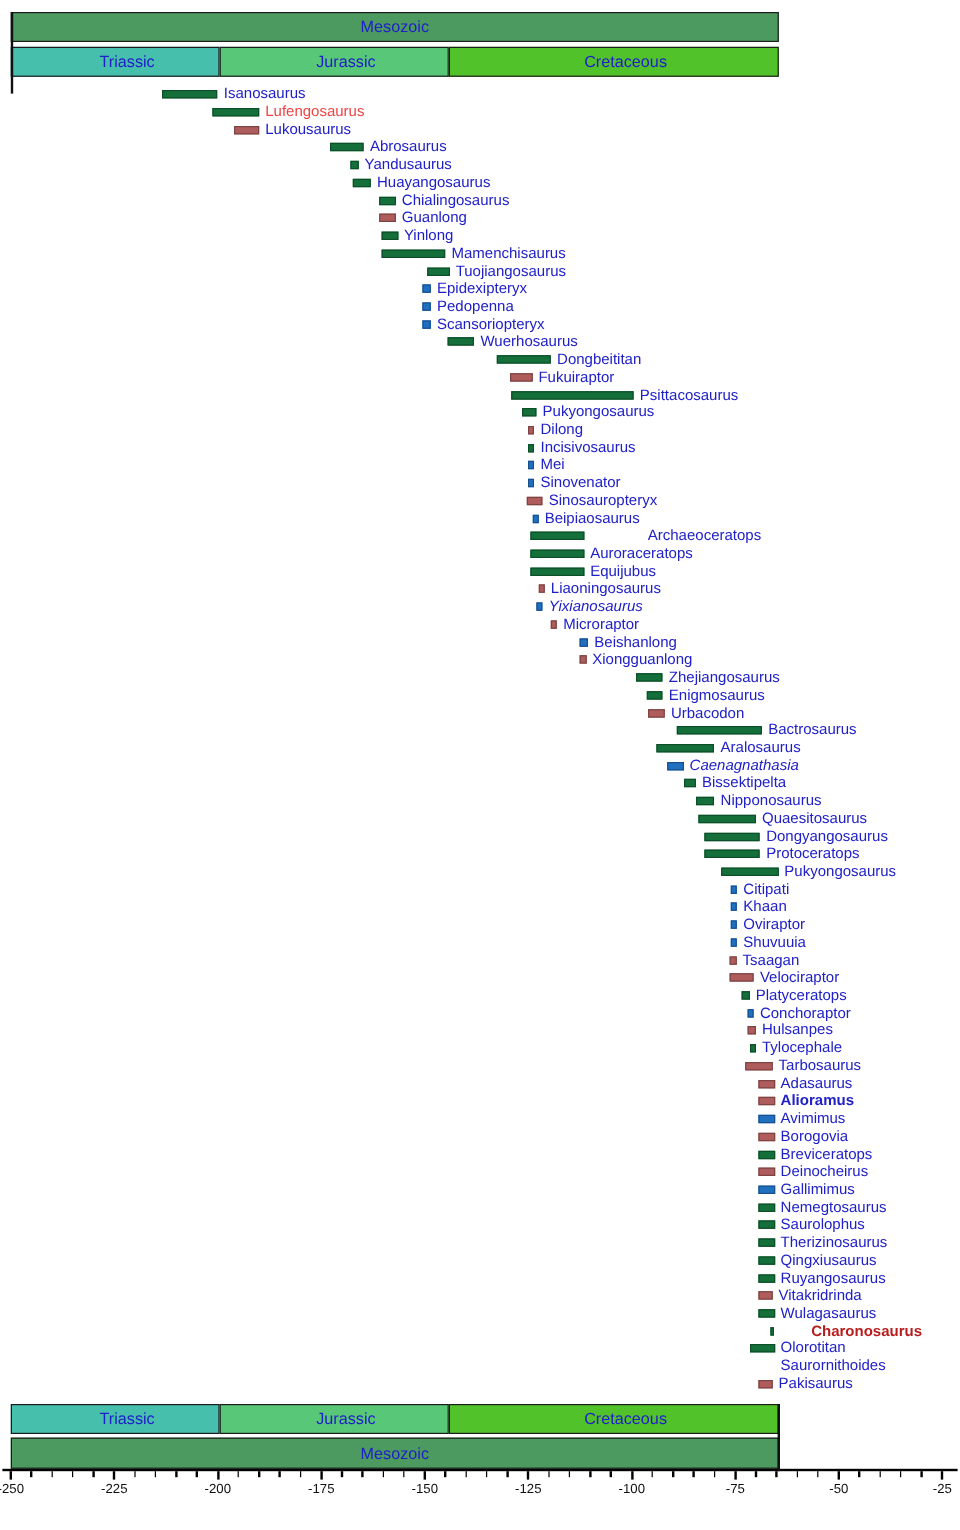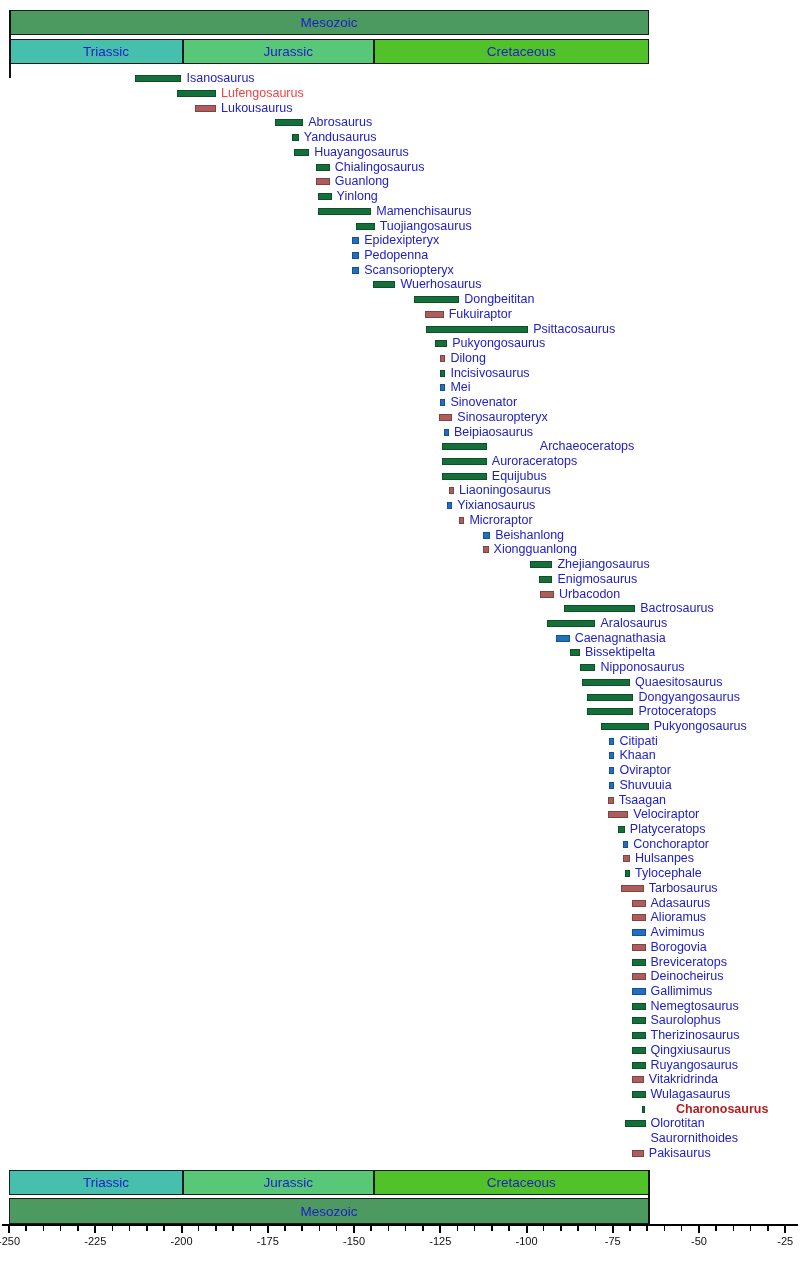--- a/index.html
+++ b/index.html
@@ -147,21 +147,21 @@
         <a class="tlabel" style="left: 491.825px; color: rgb(32, 32, 200);">Auroraceratops</a>
       </div>
       <div class="trow" style="top: 468.74px; left: 0px; width: 800px;">
         <div class="tbar" style="left: 441.975px; width: 44.85px; background: rgb(21, 111, 58); border: 1px solid rgb(12, 79, 40);"></div>
         <a class="tlabel" style="left: 491.825px; color: rgb(32, 32, 200);">Equijubus</a>
       </div>
       <div class="trow" style="top: 483.46px; left: 0px; width: 800px;">
         <div class="tbar" style="left: 448.875px; width: 5.175px; background: rgb(174, 92, 92); border: 1px solid rgb(125, 68, 68);"></div>
         <a class="tlabel" style="left: 459.05px; color: rgb(32, 32, 200);">Liaoningosaurus</a>
       </div>
-      <div class="trow" style="top: 498.18px; left: 0px; width: 800px;">
+      <div class="trow" style="top: 498.18px; left: 0px; width: 800px; font-style: italic;">
         <div class="tbar" style="left: 447.15px; width: 5.175px; background: rgb(32, 112, 192); border: 1px solid rgb(23, 79, 143);"></div>
         <a class="tlabel" style="left: 457.325px; color: rgb(32, 32, 200);">Yixianosaurus</a>
       </div>
       <div class="trow" style="top: 512.9px; left: 0px; width: 800px;">
         <div class="tbar" style="left: 459.225px; width: 5.175px; background: rgb(174, 92, 92); border: 1px solid rgb(125, 68, 68);"></div>
         <a class="tlabel" style="left: 469.4px; color: rgb(32, 32, 200);">Microraptor</a>
       </div>
       <div class="trow" style="top: 527.62px; left: 0px; width: 800px;">
         <div class="tbar" style="left: 483.375px; width: 6.9px; background: rgb(32, 112, 192); border: 1px solid rgb(23, 79, 143);"></div>
         <a class="tlabel" style="left: 495.275px; color: rgb(32, 32, 200);">Beishanlong</a>
@@ -185,21 +185,21 @@
       <div class="trow" style="top: 601.22px; left: 0px; width: 800px;">
         <div class="tbar" style="left: 564.45px; width: 70.725px; background: rgb(21, 111, 58); border: 1px solid rgb(12, 79, 40);"></div>
         <a class="tlabel" style="left: 640.175px; color: rgb(32, 32, 200);">Bactrosaurus</a>
       </div>
       <div class="trow" style="top: 615.94px; left: 0px; width: 800px;">
         <div class="tbar" style="left: 547.2px; width: 48.3px; background: rgb(21, 111, 58); border: 1px solid rgb(12, 79, 40);"></div>
         <a class="tlabel" style="left: 600.5px; color: rgb(32, 32, 200);">Aralosaurus</a>
       </div>
       <div class="trow" style="top: 630.66px; left: 0px; width: 800px;">
         <div class="tbar" style="left: 555.825px; width: 13.8px; background: rgb(32, 112, 192); border: 1px solid rgb(23, 79, 143);"></div>
-        <a class="tlabel" style="left: 574.625px; color: rgb(32, 32, 200);">Caenagnathasia</a>
+        <a class="tlabel" style="left: 574.625px; color: rgb(32, 32, 200); font-style: italic;">Caenagnathasia</a>
       </div>
       <div class="trow" style="top: 645.38px; left: 0px; width: 800px;">
         <div class="tbar" style="left: 569.625px; width: 10.35px; background: rgb(21, 111, 58); border: 1px solid rgb(12, 79, 40);"></div>
         <a class="tlabel" style="left: 584.975px; color: rgb(32, 32, 200);">Bissektipelta</a>
       </div>
       <div class="trow" style="top: 660.1px; left: 0px; width: 800px;">
         <div class="tbar" style="left: 579.975px; width: 15.525px; background: rgb(21, 111, 58); border: 1px solid rgb(12, 79, 40);"></div>
         <a class="tlabel" style="left: 600.5px; color: rgb(32, 32, 200);">Nipponosaurus</a>
       </div>
       <div class="trow" style="top: 674.82px; left: 0px; width: 800px;">
@@ -259,21 +259,21 @@
         <a class="tlabel" style="left: 635px; color: rgb(32, 32, 200);">Tylocephale</a>
       </div>
       <div class="trow" style="top: 880.9px; left: 0px; width: 800px;">
         <div class="tbar" style="left: 621.375px; width: 22.425px; background: rgb(174, 92, 92); border: 1px solid rgb(125, 68, 68);"></div>
         <a class="tlabel" style="left: 648.8px; color: rgb(32, 32, 200);">Tarbosaurus</a>
       </div>
       <div class="trow" style="top: 895.62px; left: 0px; width: 800px;">
         <div class="tbar" style="left: 631.725px; width: 13.8px; background: rgb(174, 92, 92); border: 1px solid rgb(125, 68, 68);"></div>
         <a class="tlabel" style="left: 650.525px; color: rgb(32, 32, 200);">Adasaurus</a>
       </div>
-      <div class="trow" style="top: 910.34px; left: 0px; width: 800px;">
+      <div class="trow" style="top: 910.34px; left: 0px; width: 800px; font-weight: bold;">
         <div class="tbar" style="left: 631.725px; width: 13.8px; background: rgb(174, 92, 92); border: 1px solid rgb(125, 68, 68);"></div>
         <a class="tlabel" style="left: 650.525px; color: rgb(32, 32, 200);">Alioramus</a>
       </div>
       <div class="trow" style="top: 925.06px; left: 0px; width: 800px;">
         <div class="tbar" style="left: 631.725px; width: 13.8px; background: rgb(32, 112, 192); border: 1px solid rgb(23, 79, 143);"></div>
         <a class="tlabel" style="left: 650.525px; color: rgb(32, 32, 200);">Avimimus</a>
       </div>
       <div class="trow" style="top: 939.78px; left: 0px; width: 800px;">
         <div class="tbar" style="left: 631.725px; width: 13.8px; background: rgb(174, 92, 92); border: 1px solid rgb(125, 68, 68);"></div>
         <a class="tlabel" style="left: 650.525px; color: rgb(32, 32, 200);">Borogovia</a>

